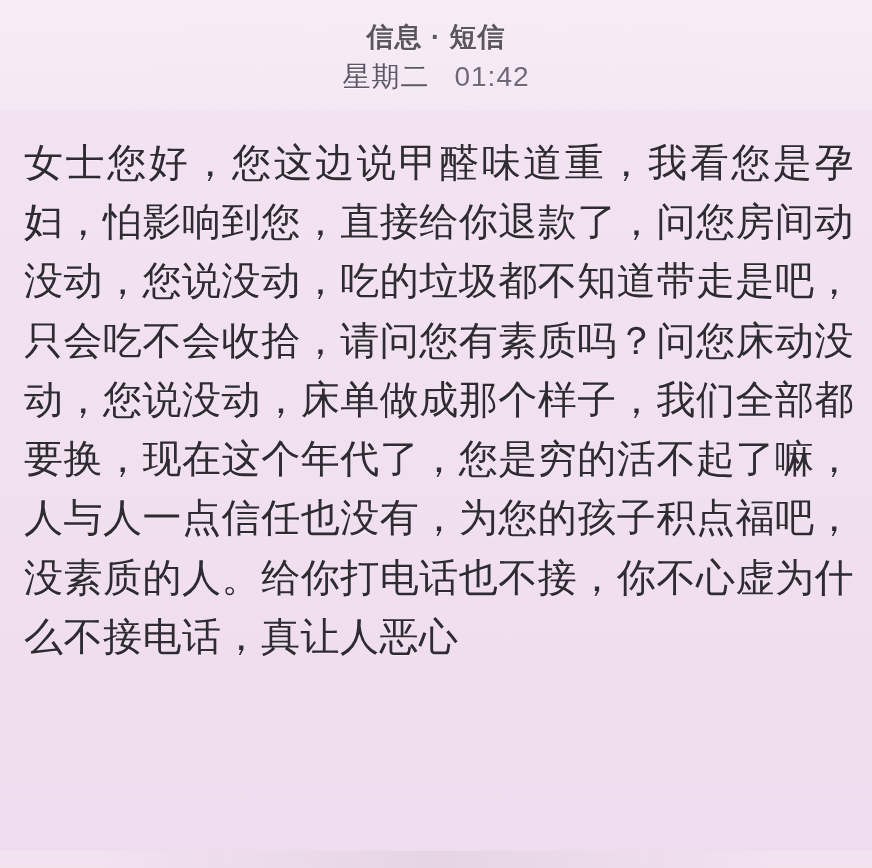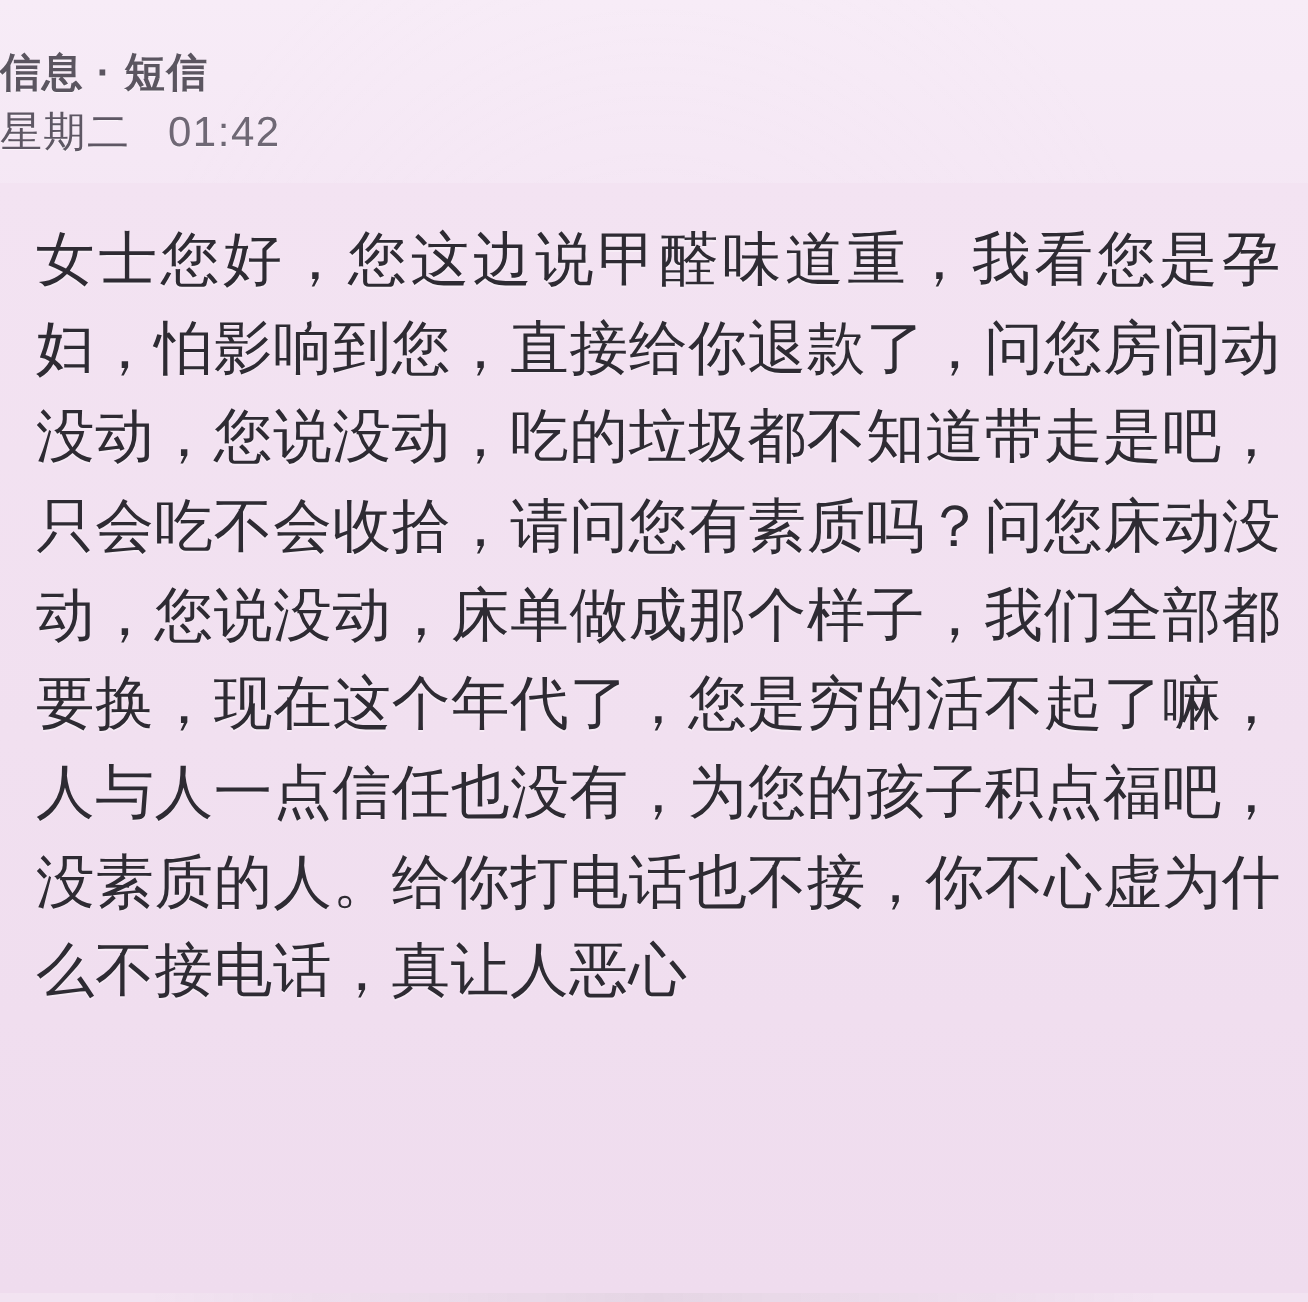--- a/index.html
+++ b/index.html
@@ -34,21 +34,22 @@
       radial-gradient(ellipse at 50% 40%, rgba(255,255,255,0.18) 0%, rgba(255,255,255,0) 60%),
       radial-gradient(ellipse at 50% 100%, rgba(120,90,120,0.10) 0%, rgba(120,90,120,0) 55%);
     mix-blend-mode: multiply;
     opacity: 0.9;
   }
 
   
   .header {
     position: relative;
     z-index: 2;
-    padding-top: 33px;
+    padding-top: 22px;
+    text-align: center;
   }
   .header-app {
     font-size: 27px;
     line-height: 1.18;
     color: #5b5560;
     letter-spacing: 1px;
     font-weight: 600;
     text-shadow: 0 1px 0 rgba(255,255,255,0.55);
   }
   .header-time {

